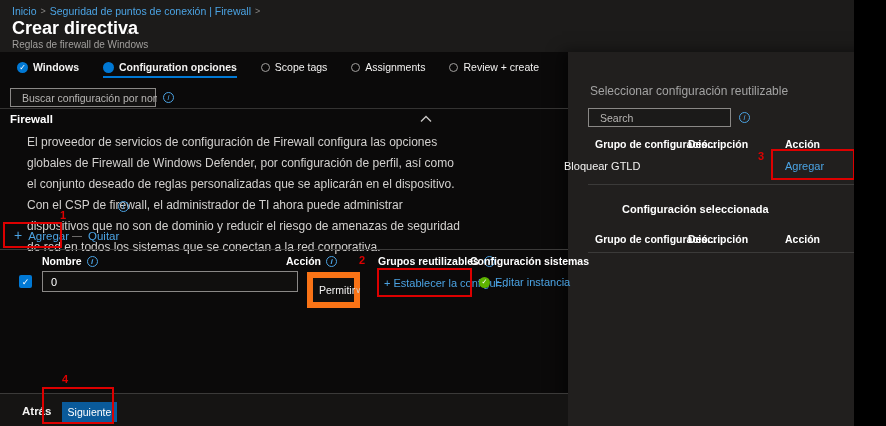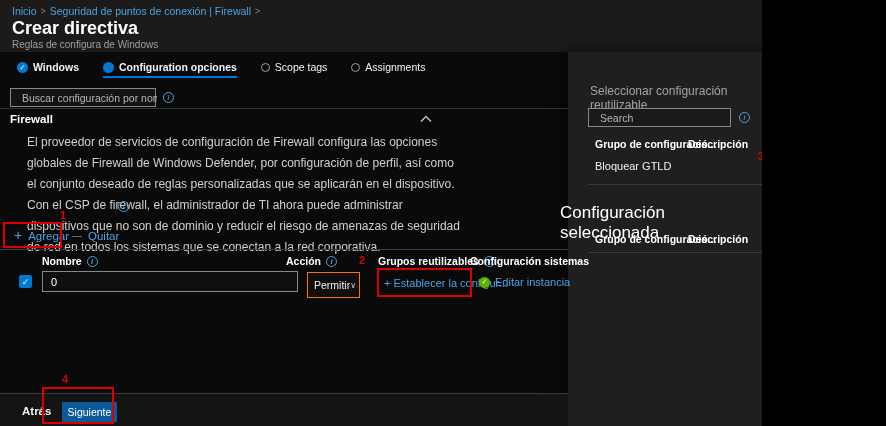--- a/index.html
+++ b/index.html
@@ -1,18 +1,18 @@
 <!DOCTYPE html>
 <html><head>
 <meta charset="utf-8">
 <style>
   * { margin:0; padding:0; box-sizing:border-box; }
   body { background:#000; }
   .page {
-    position:relative; width:762px; height:426px; overflow:hidden;
+    position:relative; width:854px; height:426px; overflow:hidden;
     background:#0a0a0a; color:#fff;
     font-family:"Liberation Sans", sans-serif; font-size:11px;
   }
   .abs { position:absolute; }
   
   .header-band { left:0; top:0; width:886px; height:52px; background:#1c1b1a; }
   .main-area   { left:0; top:52px; width:568px; height:374px; background:#0b0a0a; }
   .side-panel  { left:568px; top:52px; width:318px; height:374px; background:#211f1e;
                  box-shadow:-6px 0 14px rgba(0,0,0,.55); }
   .footer-band { left:0; top:393px; width:568px; height:33px; background:#151413;
@@ -46,21 +46,21 @@
   .field-label { font-size:11px; font-weight:bold; color:#fff; line-height:13.5px; }
   .link { color:#4ba3e3; cursor:pointer; }
   .cmd { display:flex; align-items:center; gap:6px; cursor:pointer; font-size:11.5px; }
   .th { font-size:10.5px; font-weight:bold; color:#fff; display:flex; gap:5px; align-items:center; }
   .divider { background:#343332; height:1px; }
   .checkbox { width:13px; height:13px; background:#0078d4; border-radius:2px;
               display:flex; align-items:center; justify-content:center;
               font-size:9px; color:#fff; cursor:pointer; }
   .text-input { border:1px solid #8a8886; background:#100f0e; color:#fff;
               font-size:11px; padding:0 8px; font-family:"Liberation Sans", sans-serif; outline:none; }
-  .select { border:1px solid #f97316; background:#100f0e; color:#f3f2f1;
+  .select { border:6px solid #f97316; background:#100f0e; color:#f3f2f1;
             display:flex; align-items:center; justify-content:space-between;
             padding:12px 6px; font-size:10.5px; cursor:pointer; }
   .select .chev { font-size:8px; color:#d2d0ce; }
   .green-check { width:11px; height:11px; border-radius:50%; background:#5db300;
               display:inline-flex; align-items:center; justify-content:center;
               font-size:7px; color:#fff; }
   .primary-btn { background:#0a5a9a; color:#fff; border:none; font-size:10.5px;
               font-family:"Liberation Sans", sans-serif; cursor:pointer;
               display:flex; align-items:center; justify-content:center; }
   .back-label { font-size:11.5px; font-weight:bold; color:#f3f2f1; cursor:pointer; }
@@ -79,39 +79,43 @@
   <div class="abs footer-band"></div>
 
   <div class="abs" style="left:12px; top:5px; display:flex; align-items:center;">
     <span class="crumb">Inicio</span>
     <span class="crumb-sep">&gt;</span>
     <span class="crumb">Seguridad de puntos de conexión | Firewall</span>
     <span class="crumb-sep">&gt;</span>
   </div>
   <div class="abs page-title" style="left:12px; top:18px;">Crear directiva</div>
   <div class="abs title-more" style="left:126px; top:23px;">...</div>
-  <div class="abs subtitle" style="left:12px; top:39px;">Reglas de configura de Windows</div>
+  <div class="abs subtitle" style="left:12px; top:39px;">Reglas de firewall de Windows</div>
   <div class="abs close-x" style="left:870px; top:22px;">✕</div>
 
   <div class="abs" style="left:17px; top:61px; display:flex; gap:24px;">
     <div class="tab done">
       <span class="radio-done">✓</span>
       <span class="lbl">Windows</span>
     </div>
     <div class="tab active">
       <span class="radio-current"></span>
       <span class="lbl">Configuration opciones</span>
     </div>
     <div class="tab">
       <span class="radio-empty"></span>
       <span class="lbl">Scope tags</span>
     </div>
     <div class="tab">
       <span class="radio-empty"></span>
       <span class="lbl">Assignments</span>
+    </div>
+    <div class="tab">
+      <span class="radio-empty"></span>
+      <span class="lbl">Review + create</span>
     </div>
   </div>
 
   <div class="abs searchbox" style="left:10px; top:88px; width:146px; height:19px;">
     <svg width="11" height="11" viewBox="0 0 12 12">
       <circle cx="4.8" cy="4.8" r="3.4" fill="none" stroke="#4ba3e3" stroke-width="1.3"></circle>
       <line x1="7.6" y1="7.6" x2="11" y2="11" stroke="#4ba3e3" stroke-width="1.3"></line>
     </svg>
     <input placeholder="Buscar configuración por nombre..." style="">
   </div>
@@ -187,26 +191,26 @@
   <div class="abs th" style="left:595px; top:138px;">
     <span>Grupo de configuració...</span>
   </div>
   <div class="abs th" style="left:688px; top:138px;">
     <span>Descripción</span>
   </div>
   <div class="abs th" style="left:785px; top:138px;">
     <span>Acción</span>
   </div>
 
-  <div class="abs" style="left:595px; top:160px; font-size:11px; color:#f3f2f1;text-align:center;">Bloquear GTLD</div>
+  <div class="abs" style="left:564px; top:160px; font-size:11px; color:#f3f2f1;text-align:center;">Bloquear GTLD</div>
   <div class="abs link" style="left:785px; top:160px; font-size:11px;">Agregar</div>
 
   <div class="abs divider" style="left:588px; top:184px; width:280px; background:#3b3a39;"></div>
 
-  <div class="abs" style="left:560px; top:203px; font-size:17px; font-weight:normal;">Configuración seleccionada</div>
+  <div class="abs" style="left:622px; top:203px; font-size:11px; font-weight:bold;">Configuración seleccionada</div>
 
   <div class="abs th" style="left:595px; top:233px;">
     <span>Grupo de configuració...</span>
   </div>
   <div class="abs th" style="left:688px; top:233px;">
     <span>Descripción</span>
   </div>
   <div class="abs th" style="left:785px; top:233px;">
     <span>Acción</span>
   </div>

